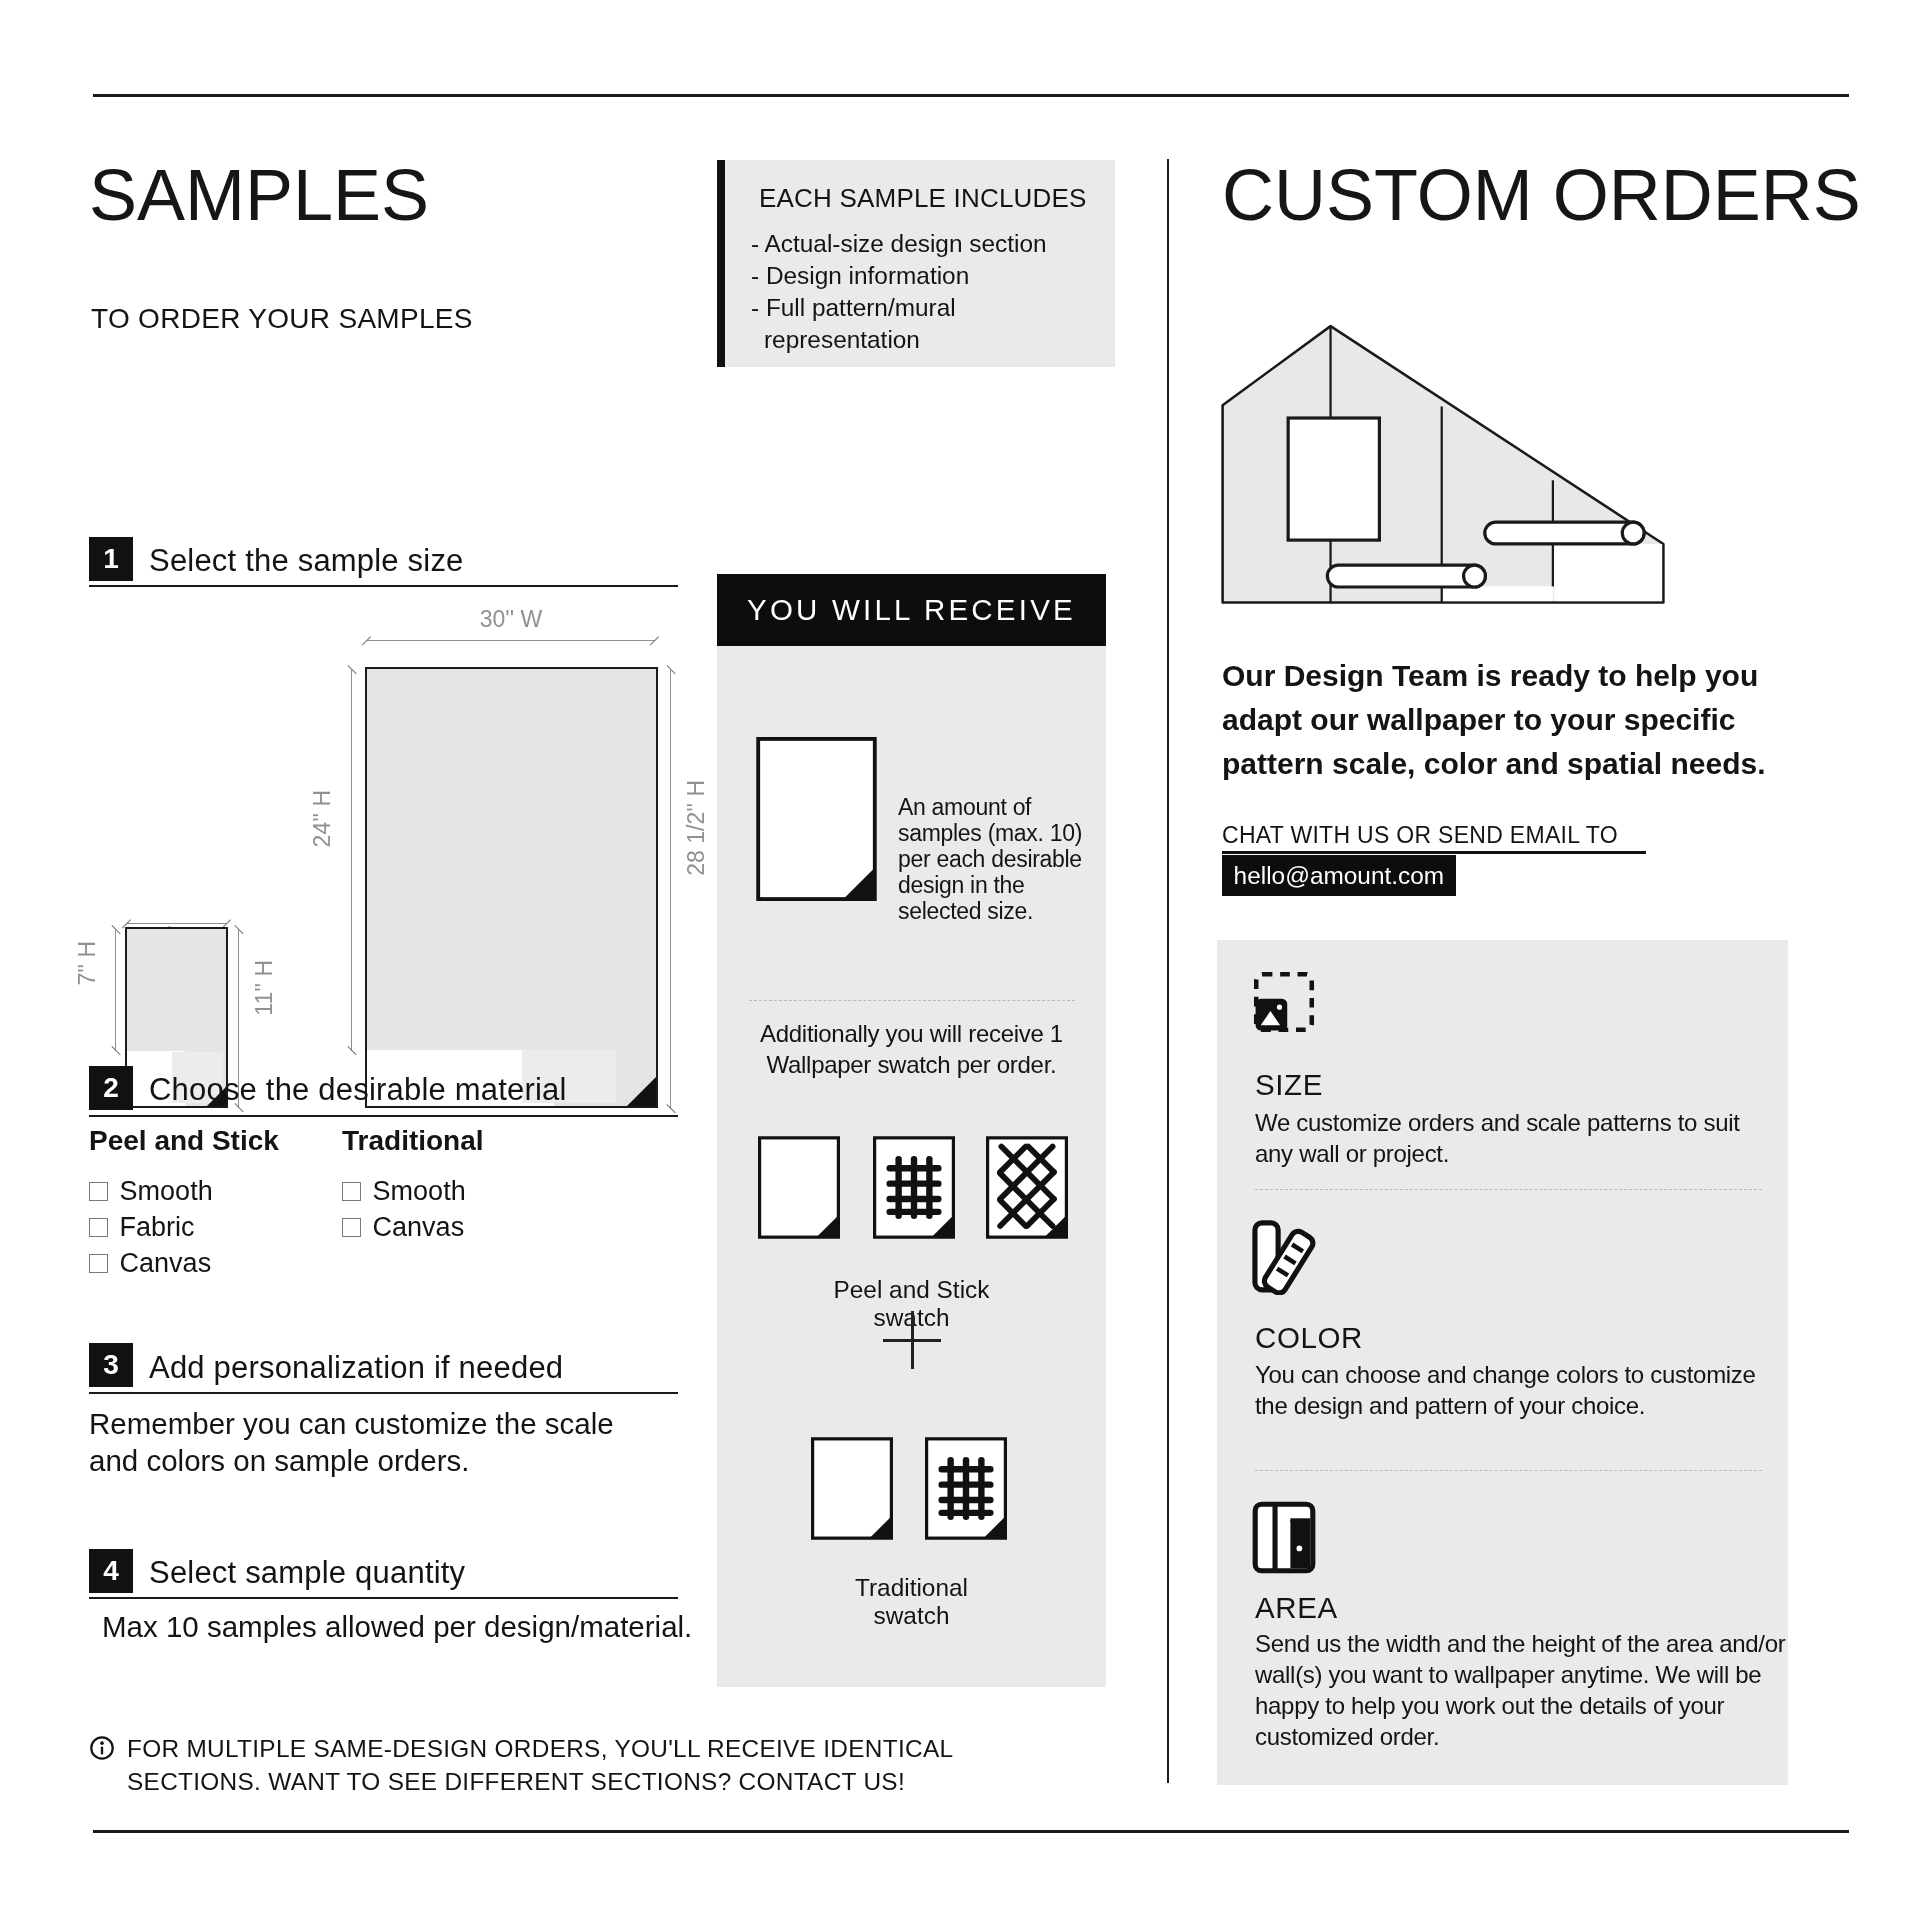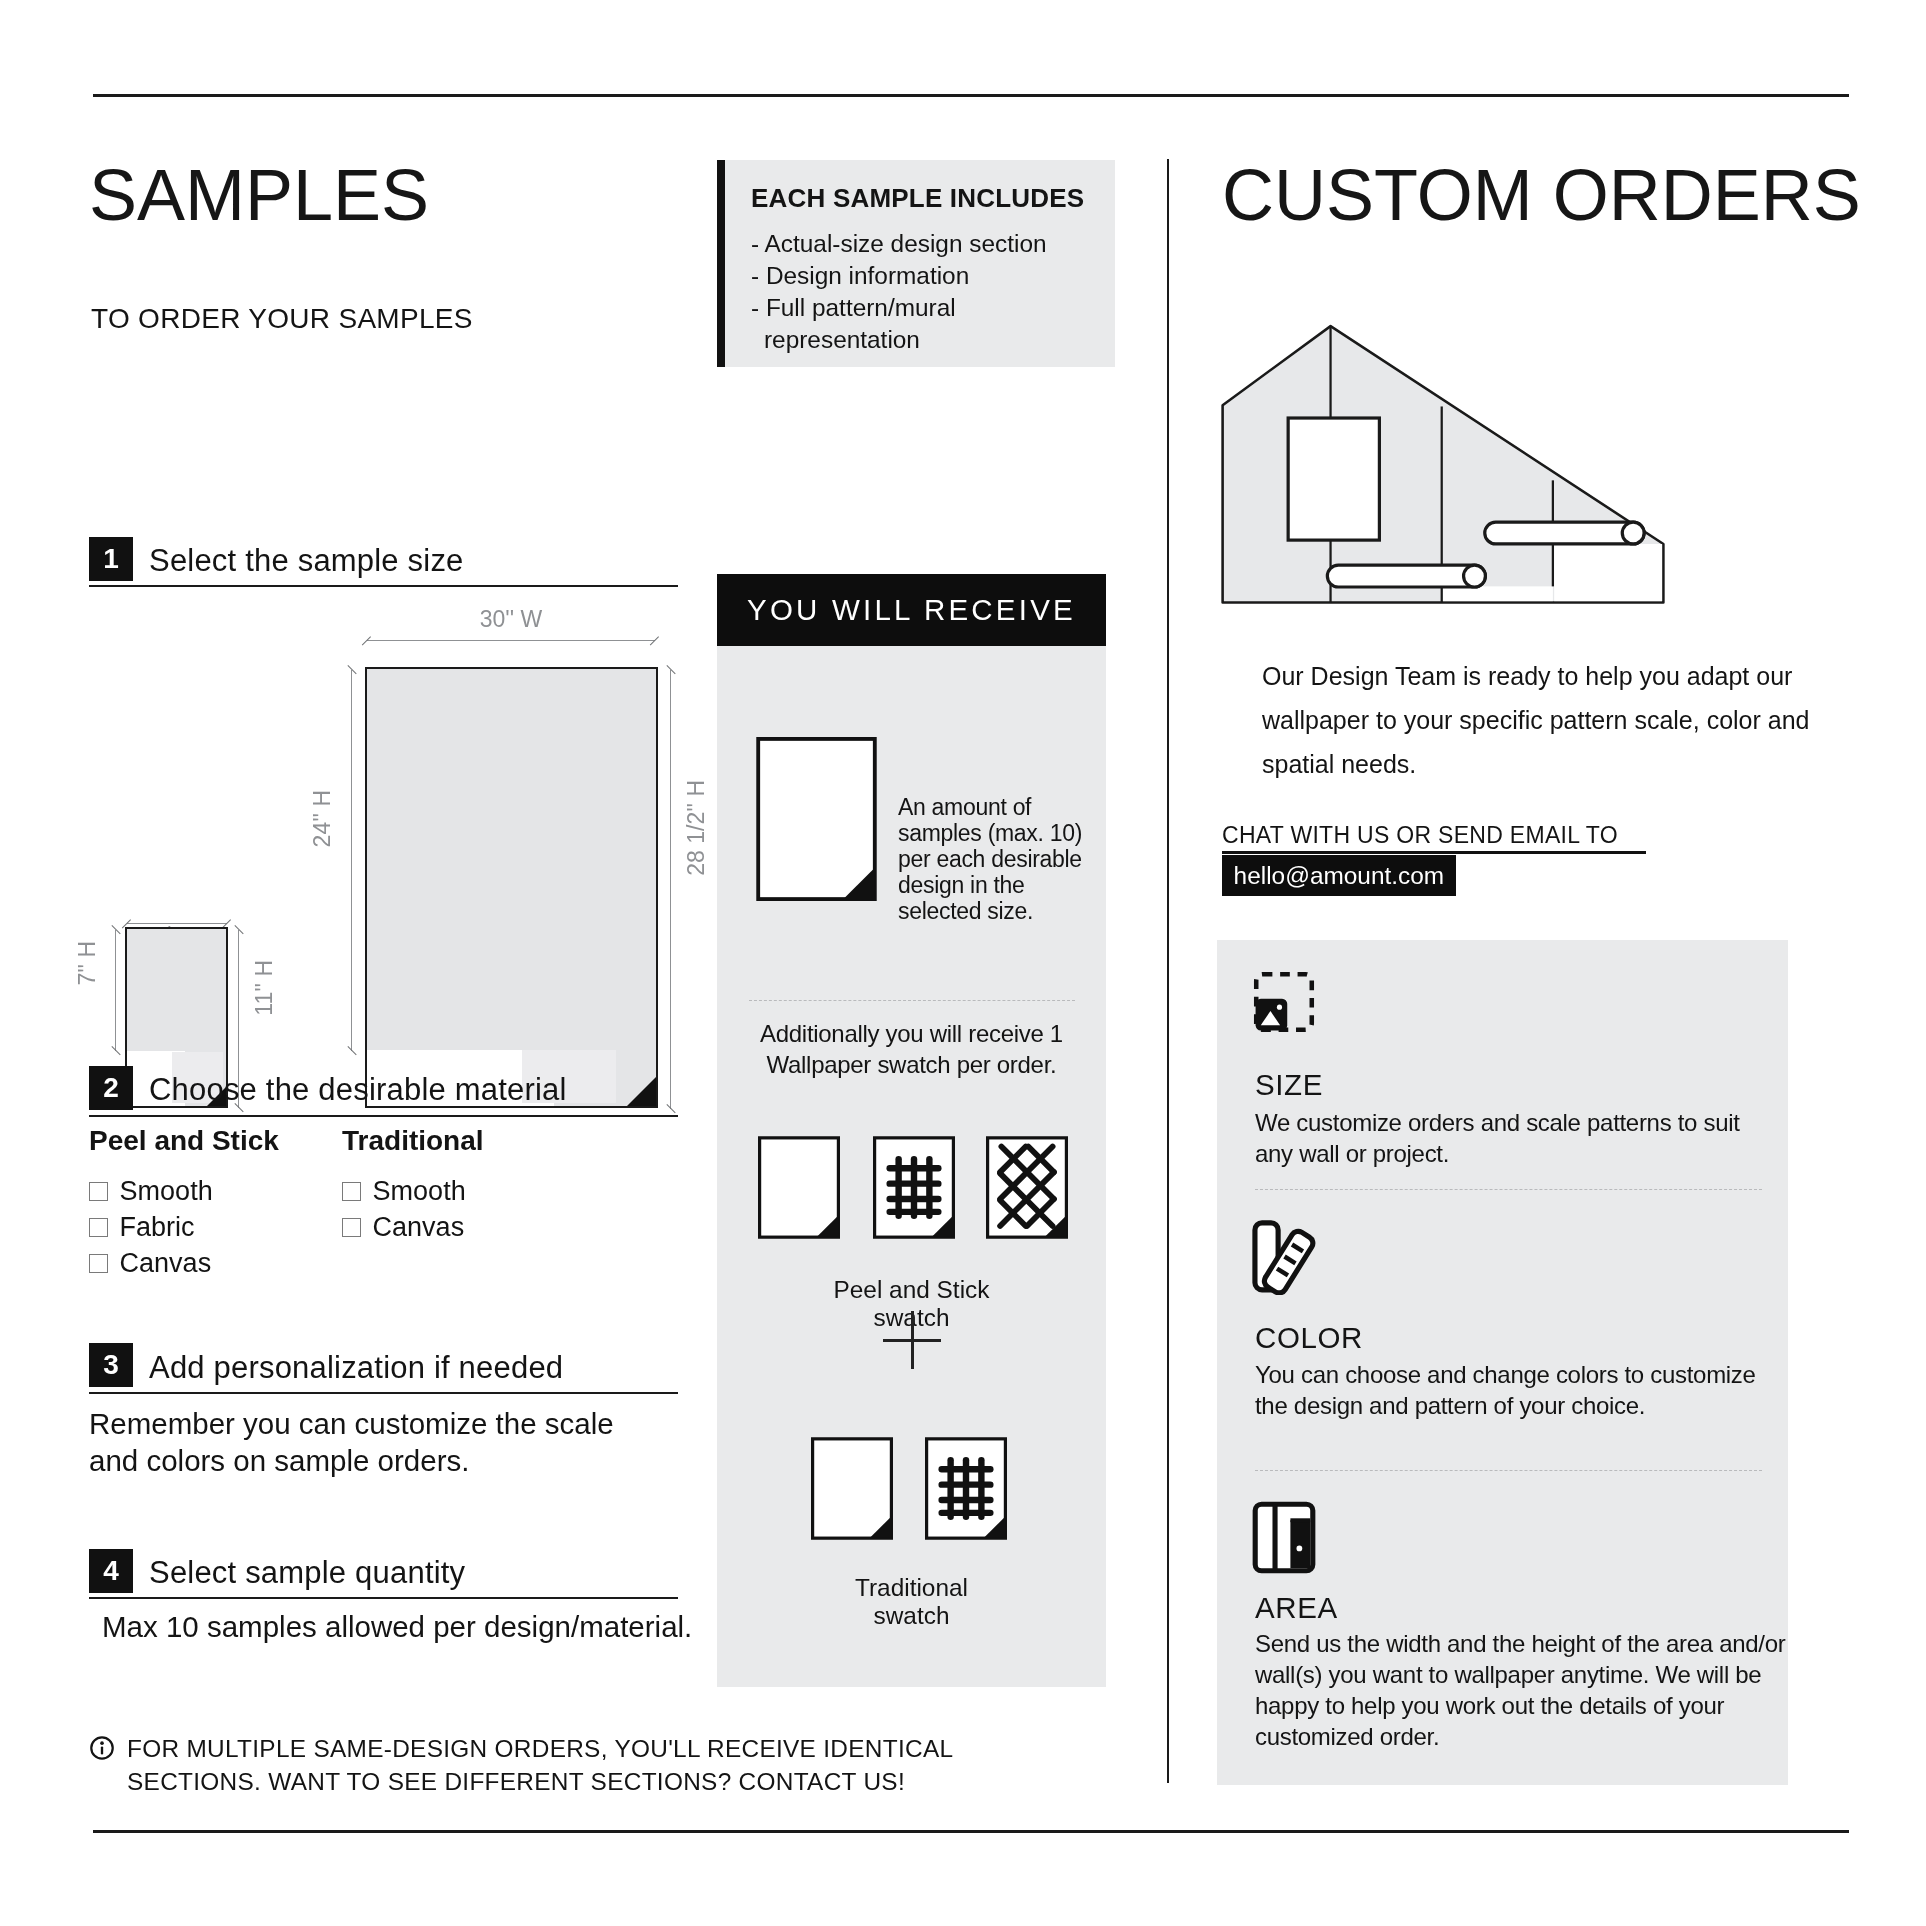--- a/index.html
+++ b/index.html
@@ -7,21 +7,21 @@
   .abs{position:absolute;}
   
   .hrule{position:absolute;height:2.6px;background:#1a1a1a;}
   .vrule{position:absolute;width:1.9px;background:#1a1a1a;}
   .dashed{position:absolute;border-top:1.9px dashed #b9babc;height:0;}
   
   .h1{position:absolute;font-size:72px;letter-spacing:0px;font-weight:400;color:#161616;white-space:nowrap;}
   .subtitle{position:absolute;font-size:28px;line-height:37px;letter-spacing:0.3px;font-weight:400;}
   
   .incbox{position:absolute;left:717px;top:160px;width:398px;height:207px;background:#e9eaeb;border-left:8.3px solid #111;box-sizing:border-box;padding:23px 19px 0 26px;}
-  .incbox .t{font-size:26px;font-weight:700;letter-spacing:0.2px;margin-bottom:14px;}
+  .incbox .t{font-size:26px;font-weight:400;letter-spacing:0.2px;margin-bottom:14px;margin-left:8px;}
   .incbox .li{font-size:24.4px;line-height:32px;padding-left:13px;text-indent:-13px;}
   
   .badge{position:absolute;width:44px;height:44px;background:#111;color:#fff;font-size:28px;font-weight:700;display:flex;align-items:center;justify-content:center;}
   .step-title{position:absolute;font-size:31px;font-weight:400;letter-spacing:0.2px;white-space:nowrap;}
   .step-underline{position:absolute;width:589px;height:1.9px;background:#1a1a1a;}
   .step-text{position:absolute;font-size:29.5px;line-height:37px;font-weight:400;}
   
   .mat-title{font-size:28px;font-weight:700;margin-bottom:16.7px;}
   .mat-item{display:flex;align-items:center;gap:11.6px;height:36px;font-size:27px;}
   .checkbox{width:19px;height:19px;border:1.9px solid #7a7a7a;box-sizing:border-box;background:#fff;flex:0 0 auto;}
@@ -43,21 +43,21 @@
   .receive-head{position:absolute;left:717px;top:574px;width:389px;height:72px;background:#0d0d0d;color:#fff;
     display:flex;align-items:center;justify-content:center;font-size:29.5px;letter-spacing:3.2px;font-weight:400;}
   .receive-panel{position:absolute;left:717px;top:646px;width:389px;height:1041px;background:#e9eaeb;}
   .rp-text{position:absolute;font-size:23px;line-height:26px;letter-spacing:-0.3px;}
   .rp-center{position:absolute;text-align:center;font-size:24px;line-height:31px;letter-spacing:-0.3px;}
   .swatch-label{position:absolute;width:389px;left:717px;text-align:center;font-size:24.4px;line-height:28px;}
   .plus-icon{position:absolute;width:58px;height:58px;}
   .plus-icon::before{content:"";position:absolute;left:0;top:28px;width:58px;height:2.6px;background:#222;}
   .plus-icon::after{content:"";position:absolute;left:28px;top:0;width:2.6px;height:58px;background:#222;}
   
-  .intro{position:absolute;font-size:25px;line-height:44px;font-weight:400;margin-left:40px;}
+  .intro{position:absolute;font-size:30px;line-height:44px;font-weight:700;}
   .chat-label{position:absolute;font-size:23px;letter-spacing:0.3px;font-weight:400;white-space:nowrap;}
   .chat-underline{position:absolute;height:3.2px;background:#111;}
   .email-box{position:absolute;background:#0d0d0d;color:#fff;font-size:24.4px;display:flex;align-items:center;padding:0 11.6px;height:41px;}
   .custom-panel{position:absolute;left:1217px;top:940px;width:571px;height:845px;background:#e9eaeb;}
   .sec-title{position:absolute;font-size:29.5px;letter-spacing:0.6px;font-weight:400;}
   .sec-text{position:absolute;font-size:24px;line-height:31px;letter-spacing:-0.3px;}
   
   .footer-line{position:absolute;font-size:24.4px;letter-spacing:0.3px;font-weight:400;white-space:nowrap;}
   svg{display:block;}
 </style>

